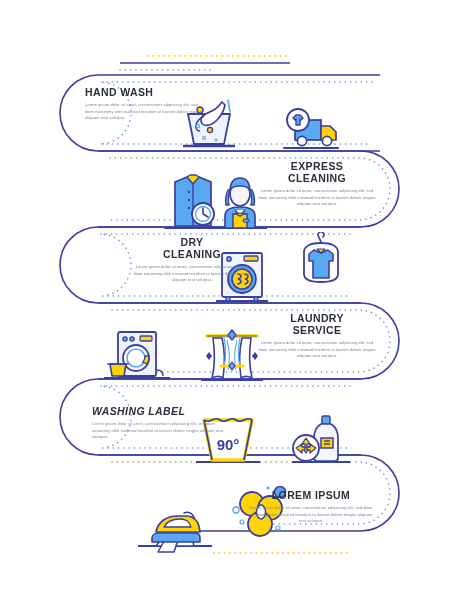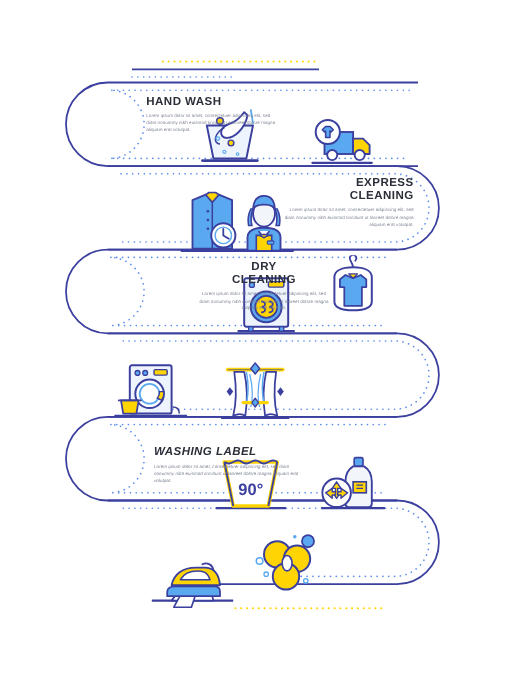--- a/index.html
+++ b/index.html
@@ -15,22 +15,22 @@
   
   .txt{position:absolute;width:118px;}
   .txt .title{
     font-size:10.5px;font-weight:bold;color:#2b2f3a;letter-spacing:.4px;
     line-height:12px;margin:0 0 4px 0;text-transform:uppercase;
   }
   .txt .body{
     font-size:4.1px;line-height:6.6px;color:#7d8494;margin:0;
     letter-spacing:.05px;
   }
-  .txt.right{text-align:right;}
-  .txt.left{text-align:left;margin-left:48px;}
+  .txt.right{text-align:center;}
+  .txt.left{text-align:left;}
 
   
   .ico{position:absolute;}
 </style>
 </head>
 <body>
 
 <div class="stage">
 
   <svg class="track-svg" viewBox="0 0 459 612">
@@ -225,20 +225,31 @@
   </div>
 
   <div class="txt left" style="left:133px;top:236px;text-align:center;">
     <div class="title">
       <div>DRY</div>
       <div>CLEANING</div>
     </div>
     <p class="body">Lorem ipsum dolor sit amet, consectetuer adipiscing elit, sed diam nonummy nibh euismod tincidunt ut laoreet dolore magna aliquam erat volutpat.</p>
   </div>
 
+  <div class="txt right" style="left:258px;top:312px;">
+    <div class="title">
+      <div>LAUNDRY</div>
+      <div>SERVICE</div>
+    </div>
+    <p class="body">Lorem ipsum dolor sit amet, consectetuer adipiscing elit, sed diam nonummy nibh euismod tincidunt ut laoreet dolore magna aliquam erat volutpat.</p>
+  </div>
 
   <div class="txt left" style="left:92px;top:405px;width:132px;font-style:italic;">
     <div class="title">WASHING LABEL</div>
     <p class="body">Lorem ipsum dolor sit amet, consectetuer adipiscing elit, sed diam nonummy nibh euismod tincidunt ut laoreet dolore magna aliquam erat volutpat.</p>
   </div>
 
+  <div class="txt right" style="left:246px;top:489px;width:130px;">
+    <div class="title">LOREM IPSUM</div>
+    <p class="body">Lorem ipsum dolor sit amet, consectetuer adipiscing elit, sed diam nonummy nibh euismod tincidunt ut laoreet dolore magna aliquam erat volutpat.</p>
+  </div>
 
 </div>
 
 </body></html>

